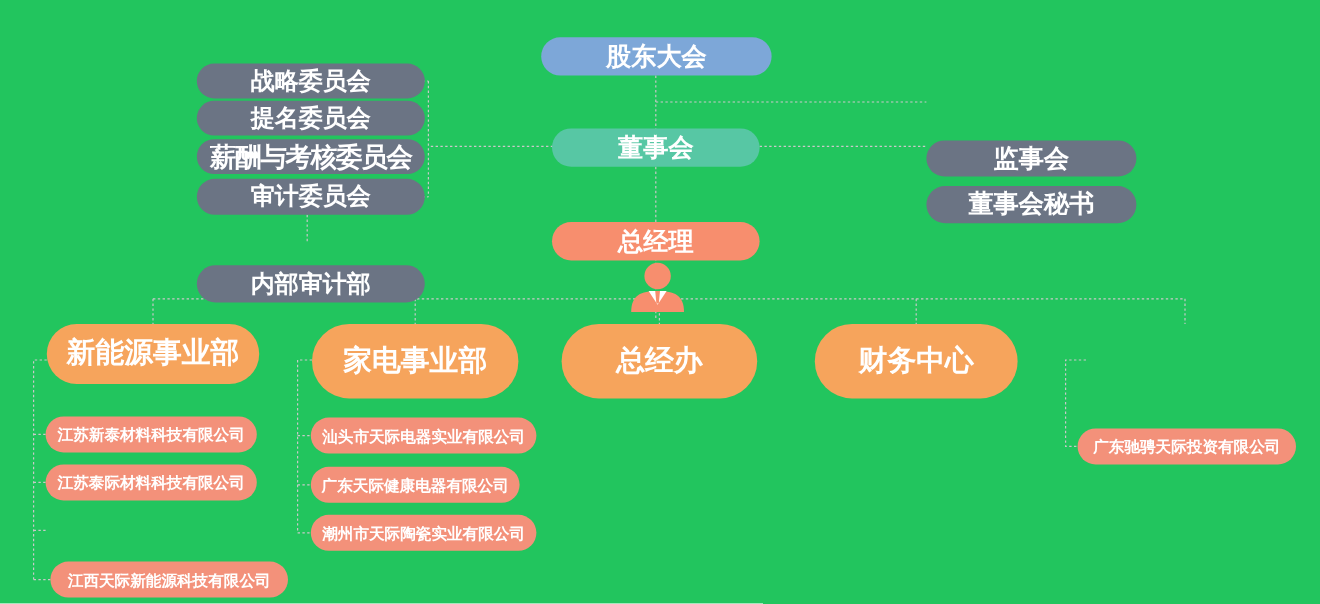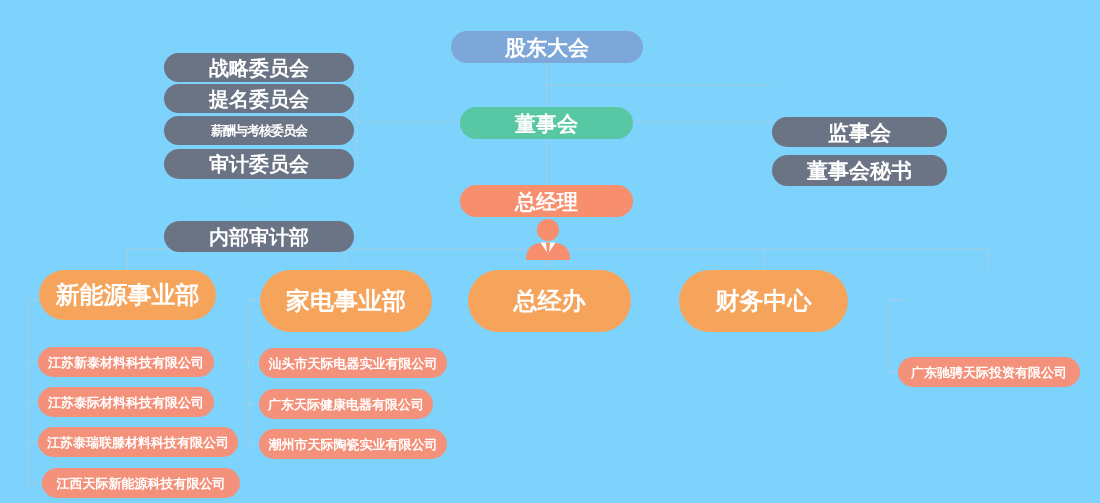--- a/index.html
+++ b/index.html
@@ -1,19 +1,19 @@
 <!DOCTYPE html>
 <html><head>
 <meta charset="utf-8">
 <style>
   html,body{margin:0;padding:0;background:#ffffff;}
   .stage{
     position:relative;
     width:1100px;height:503px;
-    background:#7dd3fc;
+    background:#22c55e;
     overflow:hidden;
     font-family:"Liberation Sans","DejaVu Sans",sans-serif;
   }
   .connectors{position:absolute;left:0;top:0;width:1100px;height:503px;}
   .conn{stroke:#c9c9c9;stroke-width:1;fill:none;stroke-dasharray:2 2;}
   .pill{
     position:absolute;
     display:flex;align-items:center;justify-content:center;
     color:#ffffff;font-weight:bold;
     border-radius:999px;
@@ -22,21 +22,21 @@
   }
   .blue{background:#7DA7D8;}
   .teal{background:#57C7A4;}
   .salmon{background:#F78E6E;}
   .gray{background:#6B7484;}
   .dept{background:#F6A45C;font-size:24px;}
   .sub{background:#F3917A;font-size:13px;height:30px;border-radius:16px;}
   .main{font-size:21px;}
   .committee{left:164px;width:190px;font-size:20px;height:29px;}
   .rightnode{left:772px;width:175px;font-size:21px;margin-top:48px;}
-  .tight{font-size:13px;letter-spacing:-1px;}
+  .tight{font-size:22px;letter-spacing:-1px;}
   .person{position:absolute;left:521px;top:217px;}
 </style>
 </head>
 <body>
 
 <div class="stage">
 
   <svg class="connectors" viewBox="0 0 1100 503">
 
     <path class="conn" d="M546.5,63 V267"></path>
@@ -98,21 +98,20 @@
     <path d="M25,25.5 L29,25.5 L28,36 L26,36 Z" fill="#F78E6E"></path>
   </svg>
 
   <div class="pill dept" style="left:39px;top:270px;width:177px;height:50px;">新能源事业部</div>
   <div class="pill dept" style="left:260px;top:270px;width:172px;height:62px;">家电事业部</div>
   <div class="pill dept" style="left:468px;top:270px;width:163px;height:62px;">总经办</div>
   <div class="pill dept" style="left:679px;top:270px;width:169px;height:62px;">财务中心</div>
 
   <div class="pill sub" style="left:38px;top:347px;width:176px;">江苏新泰材料科技有限公司</div>
   <div class="pill sub" style="left:38px;top:387px;width:176px;">江苏泰际材料科技有限公司</div>
-  <div class="pill sub" style="left:38px;top:427px;width:200px;">江苏泰瑞联滕材料科技有限公司</div>
   <div class="pill sub" style="left:42px;top:468px;width:198px;">江西天际新能源科技有限公司</div>
 
   <div class="pill sub" style="left:259px;top:348px;width:188px;">汕头市天际电器实业有限公司</div>
   <div class="pill sub" style="left:259px;top:389px;width:174px;">广东天际健康电器有限公司</div>
   <div class="pill sub" style="left:259px;top:429px;width:188px;">潮州市天际陶瓷实业有限公司</div>
 
   <div class="pill sub" style="left:898px;top:357px;width:182px;">广东驰骋天际投资有限公司</div>
 
 </div>
 

